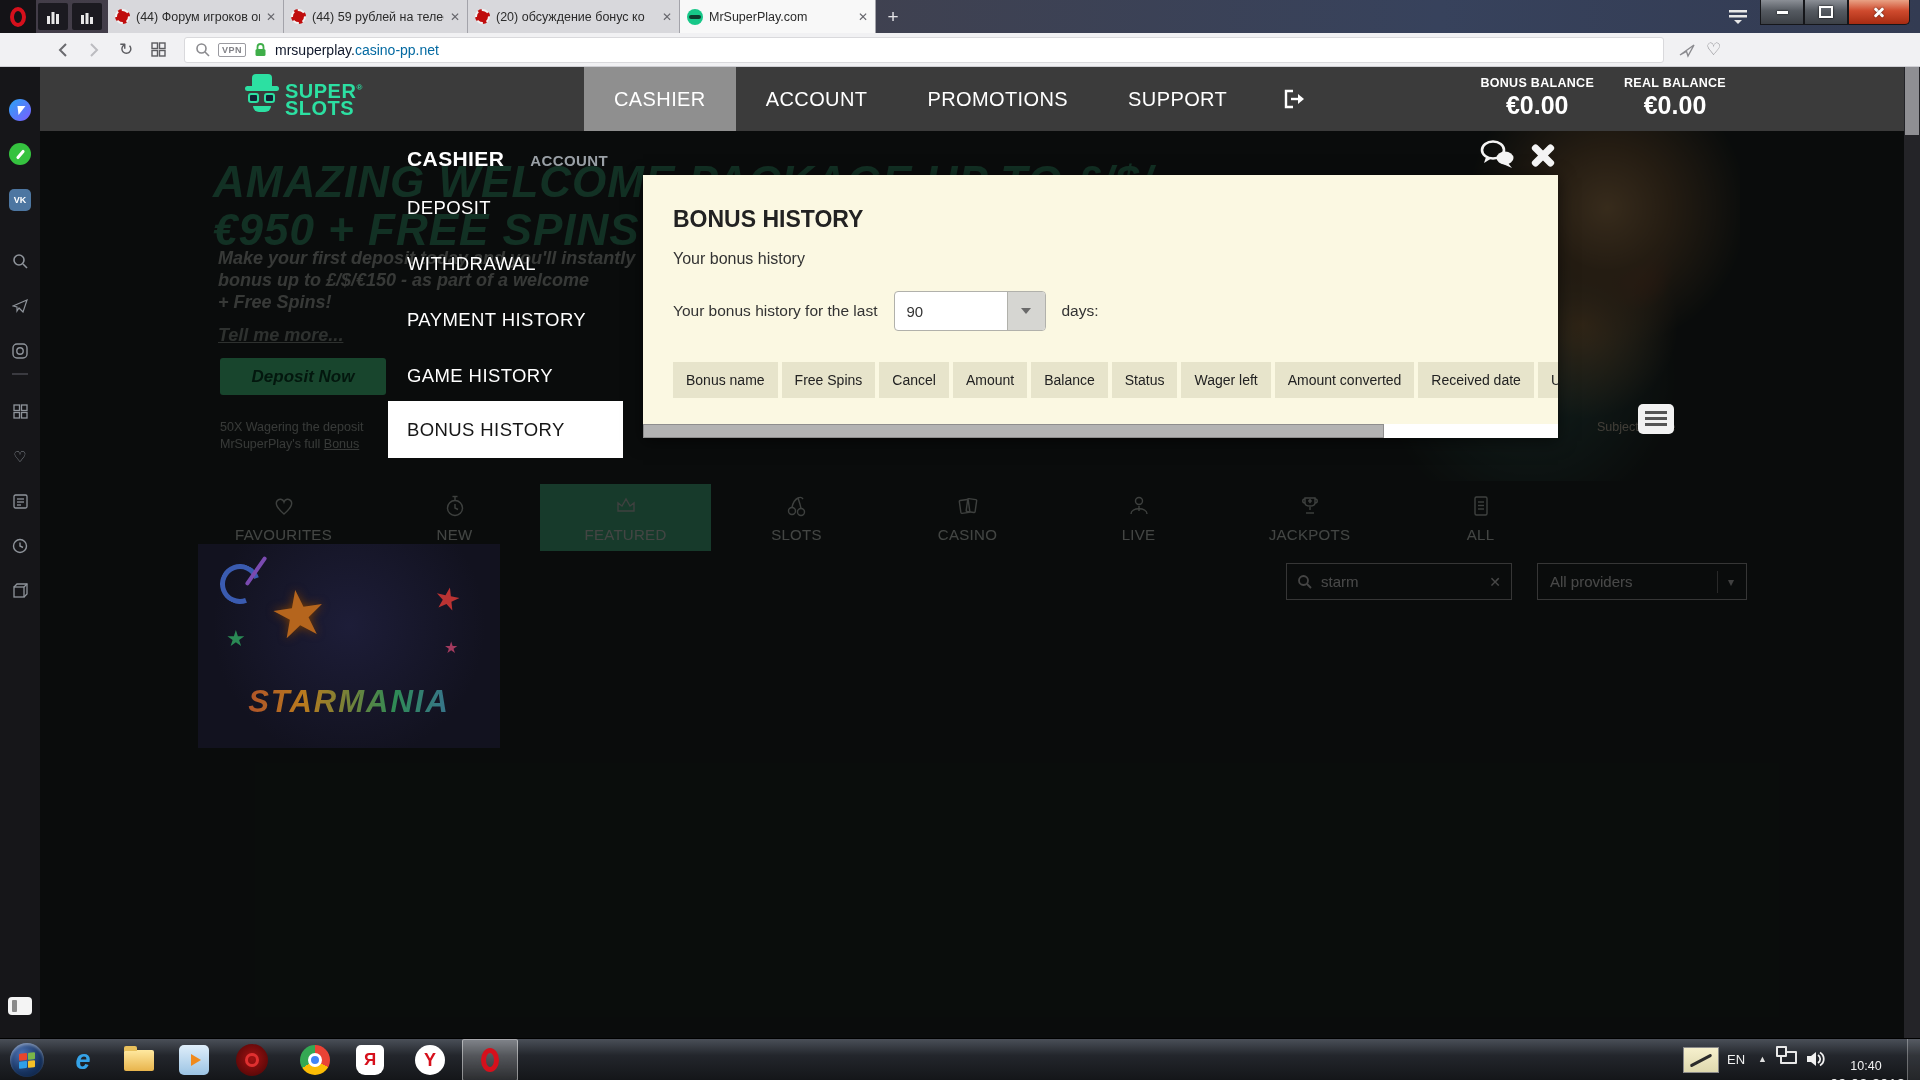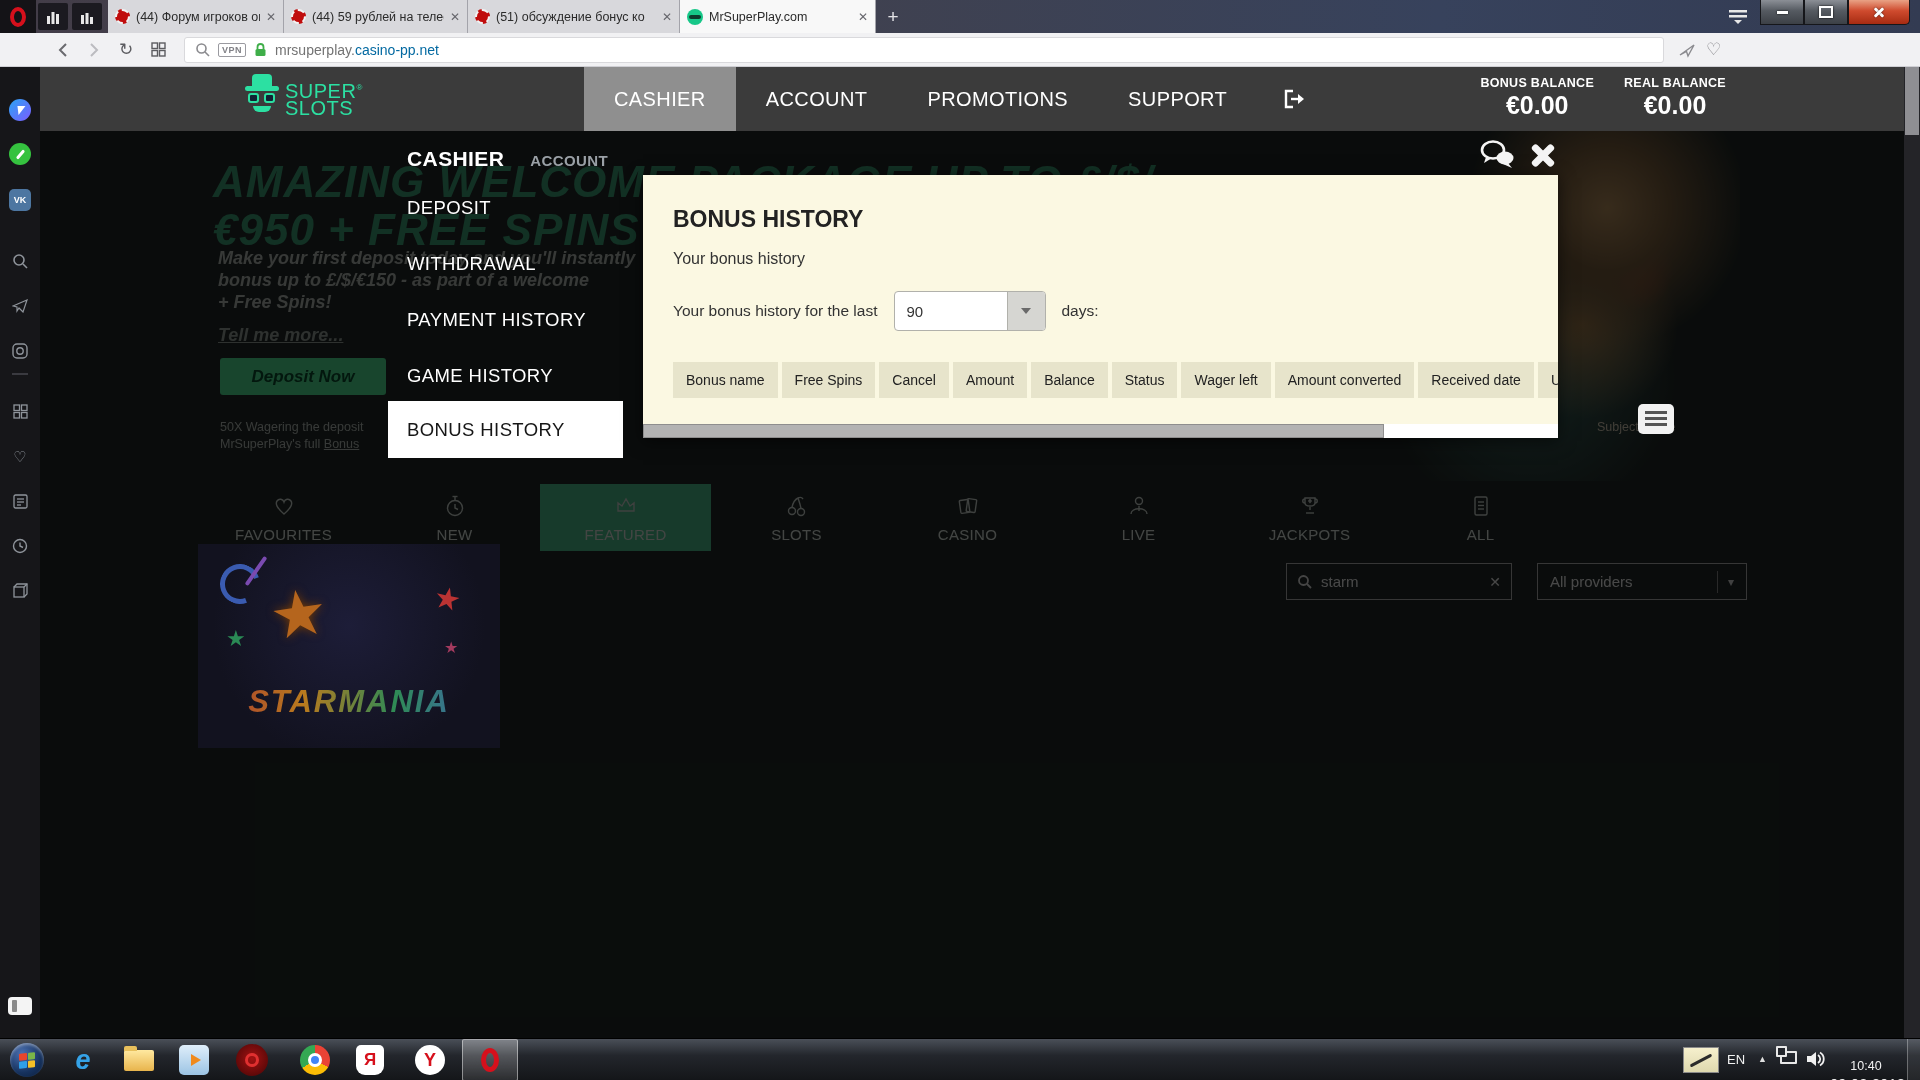--- a/index.html
+++ b/index.html
@@ -34,21 +34,21 @@
   .xbars::before,.xbars::after { content:""; position:absolute; left:1px; top:6px; width:12px; height:3px; background:#fff; border-radius:1px; box-shadow:0 0 2px rgba(0,0,0,.6); }
   .xbars::before{ transform:rotate(45deg);} .xbars::after{ transform:rotate(-45deg);}
 
   
   .addressbar { position:absolute; top:33px; left:0; right:0; height:34px; background:#f1f1f3; border-bottom:1px solid #cfcfd4; display:flex; align-items:center; padding-left:46px; }
   .abtn { width:32px; display:flex; align-items:center; justify-content:center; font-size:17px; color:#5c5c60; }
   .abtn.dis { color:#b8b8bc; }
   .url-field { margin-left:10px; height:26px; width:1480px; background:#fff; border:1px solid #d9d9dc; border-radius:3px; display:flex; align-items:center; padding:0 10px; gap:8px; }
   .vpn-badge { font-size:9px; font-weight:bold; color:#808086; border:1px solid #9a9aa0; border-radius:2px; padding:1px 3px; letter-spacing:.5px; }
   .url-text { font-size:14px; }
-  .url-sub { color:#737373; } .url-dom { color:#0369a1; }
+  .url-sub { color:#0f172a; } .url-dom { color:#0369a1; }
   .ab-right { display:flex; align-items:center; gap:10px; margin-left:14px; color:#8a8a8e; font-size:17px; }
 
   
   .main { position:absolute; top:67px; left:0; right:0; bottom:42px; }
 
   
   .osidebar { position:absolute; left:0; top:0; bottom:0; width:40px; background:#161619; }
   .sb { position:absolute; left:9px; width:22px; height:22px; border-radius:50%; display:flex; align-items:center; justify-content:center; }
   .sb svg { display:block; }
   .sb-msgr { background:linear-gradient(135deg,#2aa4f4,#7b5cff); }
@@ -64,21 +64,21 @@
   
   .site { position:absolute; left:40px; top:0; right:0; bottom:0; }
   .site-header { position:absolute; top:0; left:0; right:16px; height:64px; background:#3b3b3b; }
   .logo { position:absolute; left:205px; top:7px; display:flex; gap:6px; align-items:center; }
   .hat { position:relative; width:34px; height:48px; }
   .hat-dome { position:absolute; left:7px; top:0; width:20px; height:13px; background:#2ce0a2; border-radius:4px 4px 0 0; }
   .hat-brim { position:absolute; left:0; top:12px; width:34px; height:5px; background:#2ce0a2; border-radius:3px; }
   .gog { position:absolute; top:19px; width:11px; height:10px; border:2.5px solid #2ce0a2; border-radius:3px; background:#123; }
   .gog.g1{ left:3px;} .gog.g2{ left:19px;}
   .mus { position:absolute; left:8px; top:32px; width:18px; height:6px; background:#2ce0a2; border-radius:0 0 6px 6px; }
-  .logo-txt { color:#2ce0a2; font-weight:400; font-size:20px; line-height:18px; letter-spacing:.5px; }
+  .logo-txt { color:#2ce0a2; font-weight:700; font-size:20px; line-height:18px; letter-spacing:.5px; }
   .reg { font-size:8px; vertical-align:super; }
   .nav { position:absolute; left:544px; top:0; height:64px; display:flex; align-items:stretch; color:#fff; font-size:20px; letter-spacing:.4px; }
   .nav-item { display:flex; align-items:center; padding:0 30px; }
   .nav-item.active { background:#8f8f8f; }
   .nav-logout { display:flex; align-items:center; padding:0 26px; }
   .balances { position:absolute; right:178px; top:9px; display:flex; gap:30px; color:#fff; text-align:center; }
   .bal-label { font-size:12.5px; font-weight:bold; letter-spacing:.3px; }
   .bal-value { font-size:25px; font-weight:bold; margin-top:1px; }
 
   
@@ -221,21 +221,21 @@
       <span class="tab-title nowrap">(44) Форум игроков онла</span>
       <span class="tab-x">✕</span>
     </div>
     <div class="tab t2">
       <span class="chip"></span>
       <span class="tab-title nowrap">(44) 59 рублей на телефо</span>
       <span class="tab-x">✕</span>
     </div>
     <div class="tab t3">
       <span class="chip"></span>
-      <span class="tab-title nowrap">(51) обсуждение бонус ко</span>
+      <span class="tab-title nowrap">(20) обсуждение бонус ко</span>
       <span class="tab-x">✕</span>
     </div>
     <div class="tab active">
       <span class="mrsp-fav"></span>
       <span class="tab-title nowrap">MrSuperPlay.com</span>
       <span class="tab-x">✕</span>
     </div>
     <div class="newtab">+</div>
     <div class="tab-spacer"></div>
     <div class="tabmenu">

